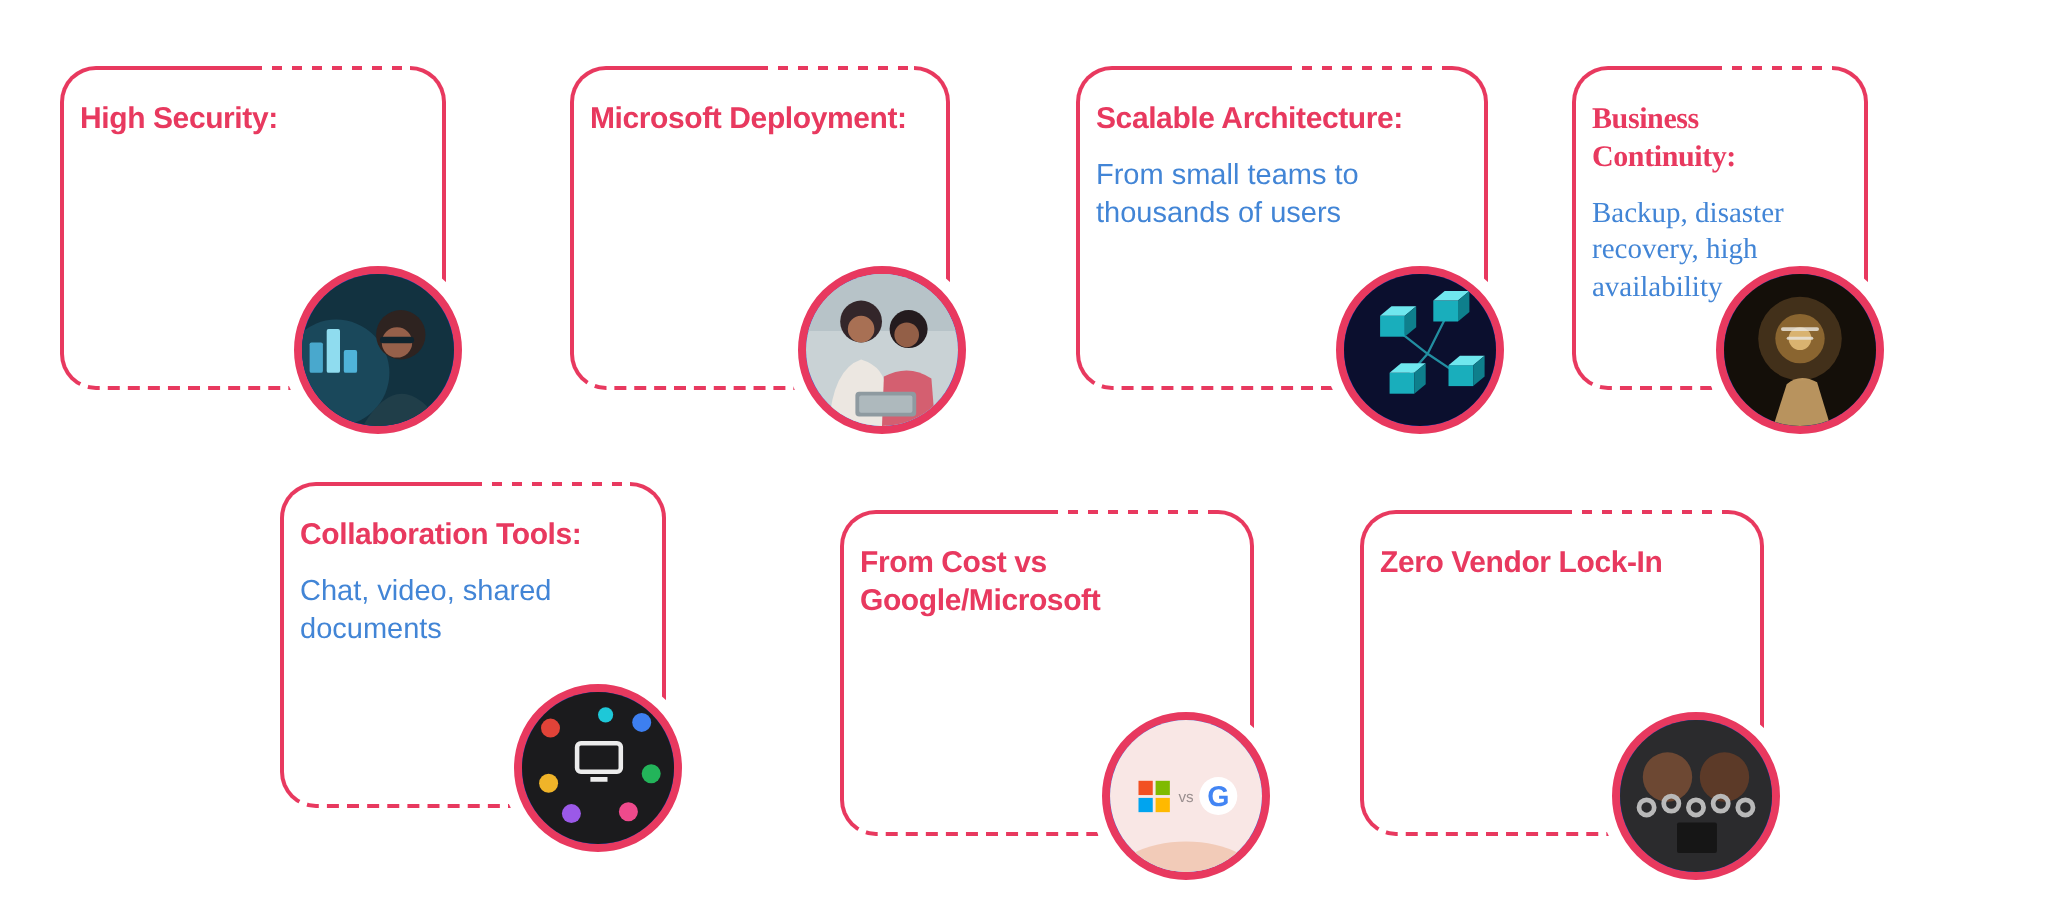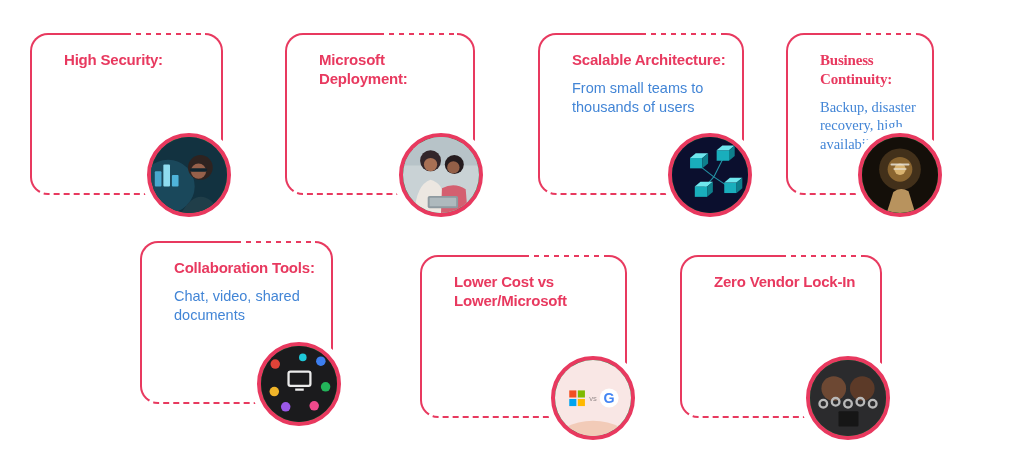--- a/index.html
+++ b/index.html
@@ -9,21 +9,21 @@
   .canvas {
     position:relative; width:1024px; height:455px; background:#fff; overflow:hidden;
   }
 
   .card {
     position:absolute;
     background:#fff;
     border:2px solid var(--accent);
     border-bottom-style:dashed;
     border-radius:18px;
-    padding:16px 13px 0 32px;
+    padding:16px 13px 0 8px;
   }
   
   .card::after {
     content:"";
     position:absolute;
     top:-2px; right:16px;
     width:42%; height:2px;
     background:repeating-linear-gradient(90deg, var(--accent) 0 5px, #fff 5px 10px);
   }
 
@@ -43,21 +43,21 @@
     line-height:1.3;
     max-width:170px;
   }
 
   .badge {
     position:absolute;
     right:-10px; bottom:-24px;
     width:84px; height:84px;
     border:4px solid var(--accent);
     border-radius:50%;
-    background:#15803d;
+    background:#1d4ed8;
     box-shadow:0 0 0 6px #fff;
     z-index:2;
   }
   .photo {
     width:100%; height:100%;
     border-radius:50%;
     overflow:hidden;
   }
   .photo svg { display:block; width:100%; height:100%; }
 </style>
@@ -171,21 +171,21 @@
           <circle cx="14" cy="48" r="5" fill="#f0b429"></circle>
           <circle cx="26" cy="64" r="5" fill="#9b59e8"></circle>
           <circle cx="56" cy="63" r="5" fill="#ef4a8c"></circle>
           <circle cx="44" cy="12" r="4" fill="#1ec8d8"></circle>
         </svg>
       </div>
     </div>
   </div>
 
   <div class="card" style="left:420px; top:255px; width:207px; height:163px;">
-    <h3 class="card-title title-narrow">Lower Cost vs Lower/Microsoft</h3>
+    <h3 class="card-title title-narrow">From Cost vs Google/Microsoft</h3>
     <p class="card-desc"></p>
     <div class="badge">
       <div class="photo">
         <svg viewBox="0 0 80 80">
           <rect width="80" height="80" fill="#f9e7e5"></rect>
           <ellipse cx="40" cy="86" rx="40" ry="22" fill="#f2cbb8"></ellipse>
           <g>
             <rect x="15" y="32" width="7.5" height="7.5" fill="#f25022"></rect>
             <rect x="24" y="32" width="7.5" height="7.5" fill="#7fba00"></rect>
             <rect x="15" y="41" width="7.5" height="7.5" fill="#00a4ef"></rect>

